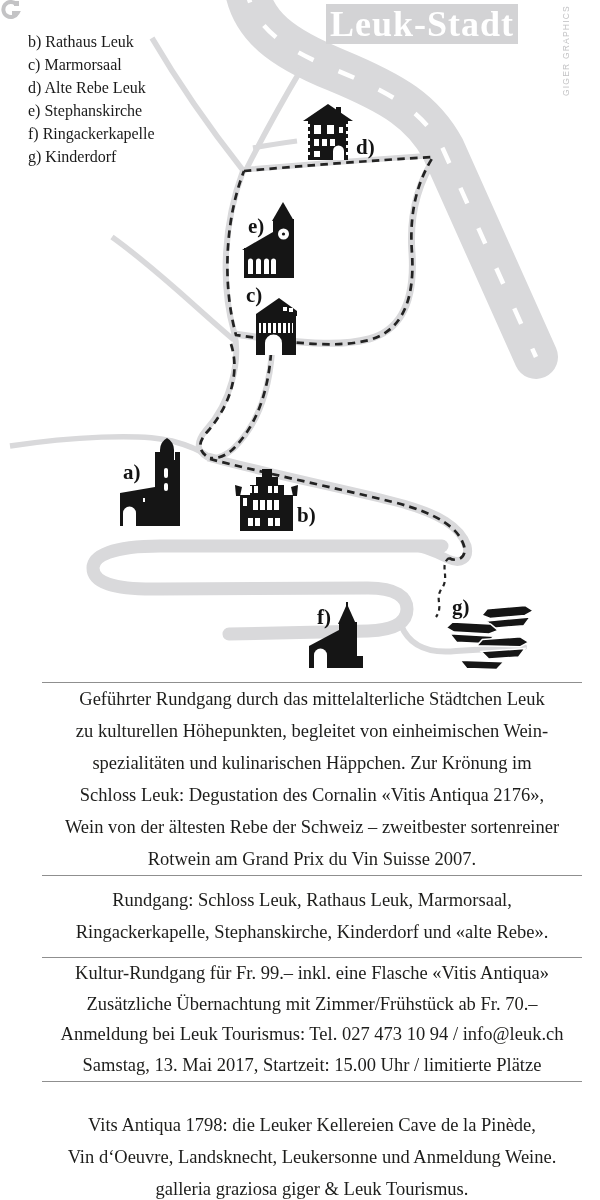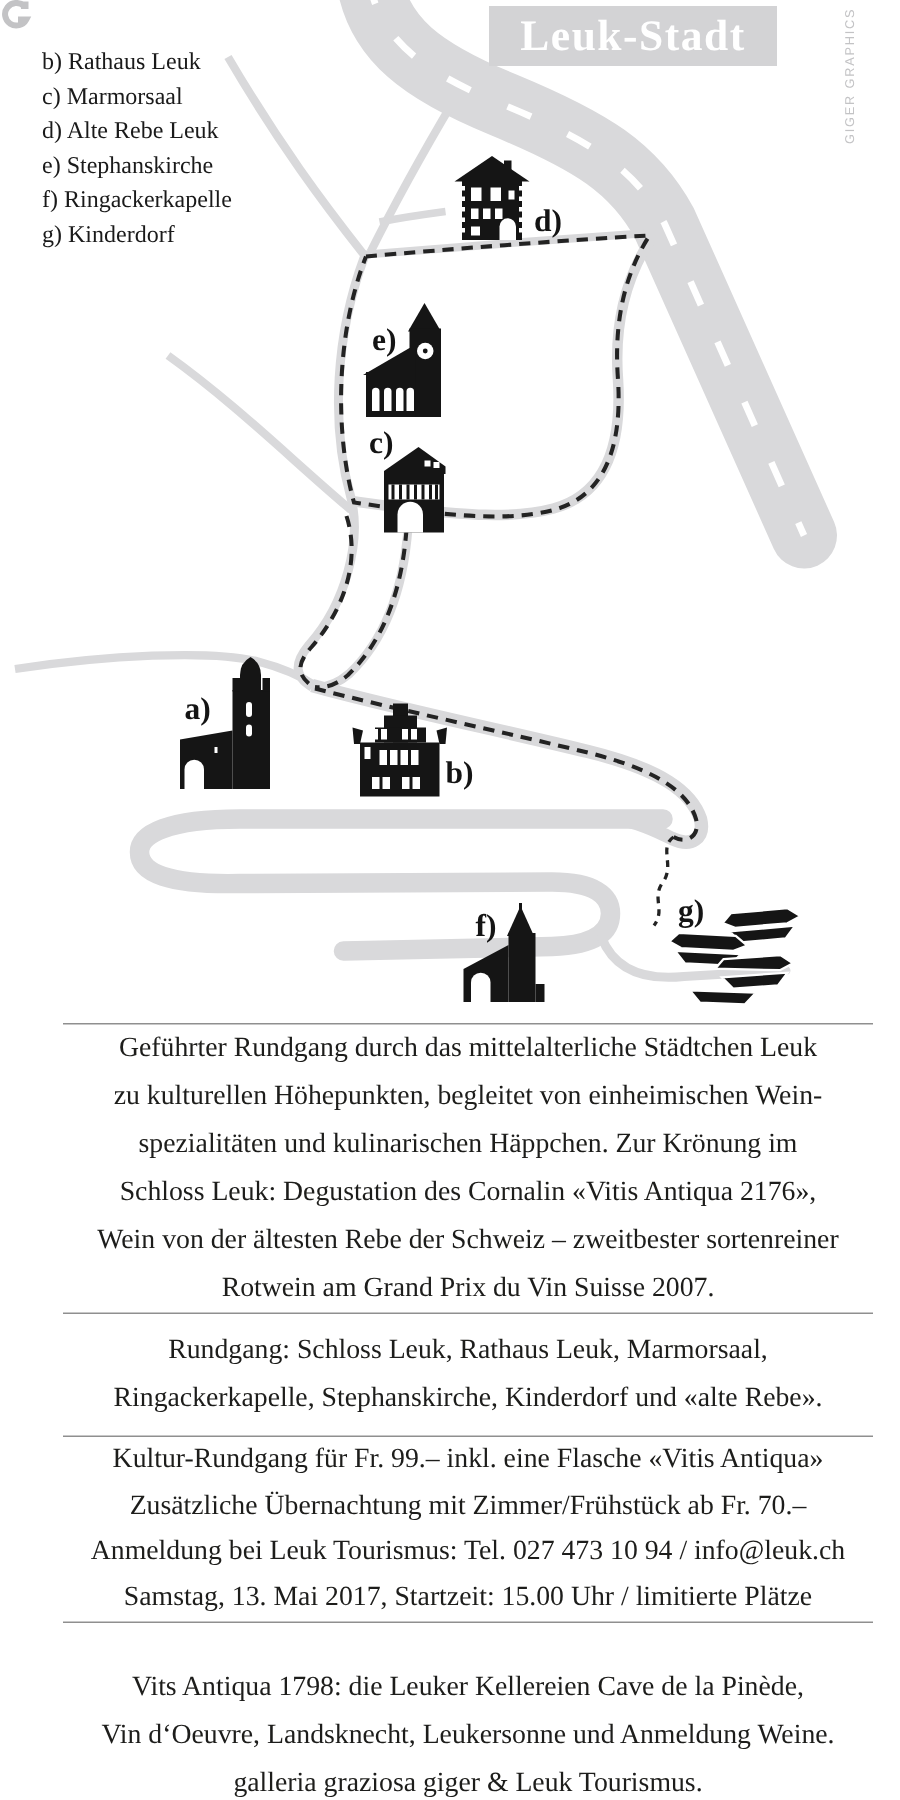--- a/index.html
+++ b/index.html
@@ -11,21 +11,21 @@
   
   .map-area { position:relative; width:600px; height:682px; }
   .map-area svg { position:absolute; left:0; top:0; }
   .legend {
     position:absolute; left:28px; top:30px;
     font-size:16px; line-height:23px; color:#1a1a1a; white-space:nowrap;
   }
   .title-box {
     position:absolute; left:326px; top:4px; width:192px; height:40px;
     background:#d3d3d5; color:#ffffff; text-align:center;
-    font-size:29px; line-height:40px; font-weight:700; letter-spacing:1px;
+    font-size:36px; line-height:40px; font-weight:700; letter-spacing:1px;
   }
   .branding-text {
     position:absolute; left:561px; top:8px; height:88px;
     writing-mode:vertical-rl; transform:rotate(180deg);
     font-family:"Liberation Sans", sans-serif; font-size:8.5px;
     letter-spacing:1.2px; color:#c3c3c5; white-space:nowrap;
   }
   .branding-logo { position:absolute; left:558px; top:95px; }
   .mlabel {
     font-family:"Liberation Serif", serif; font-weight:700; font-size:21px; fill:#141414;

